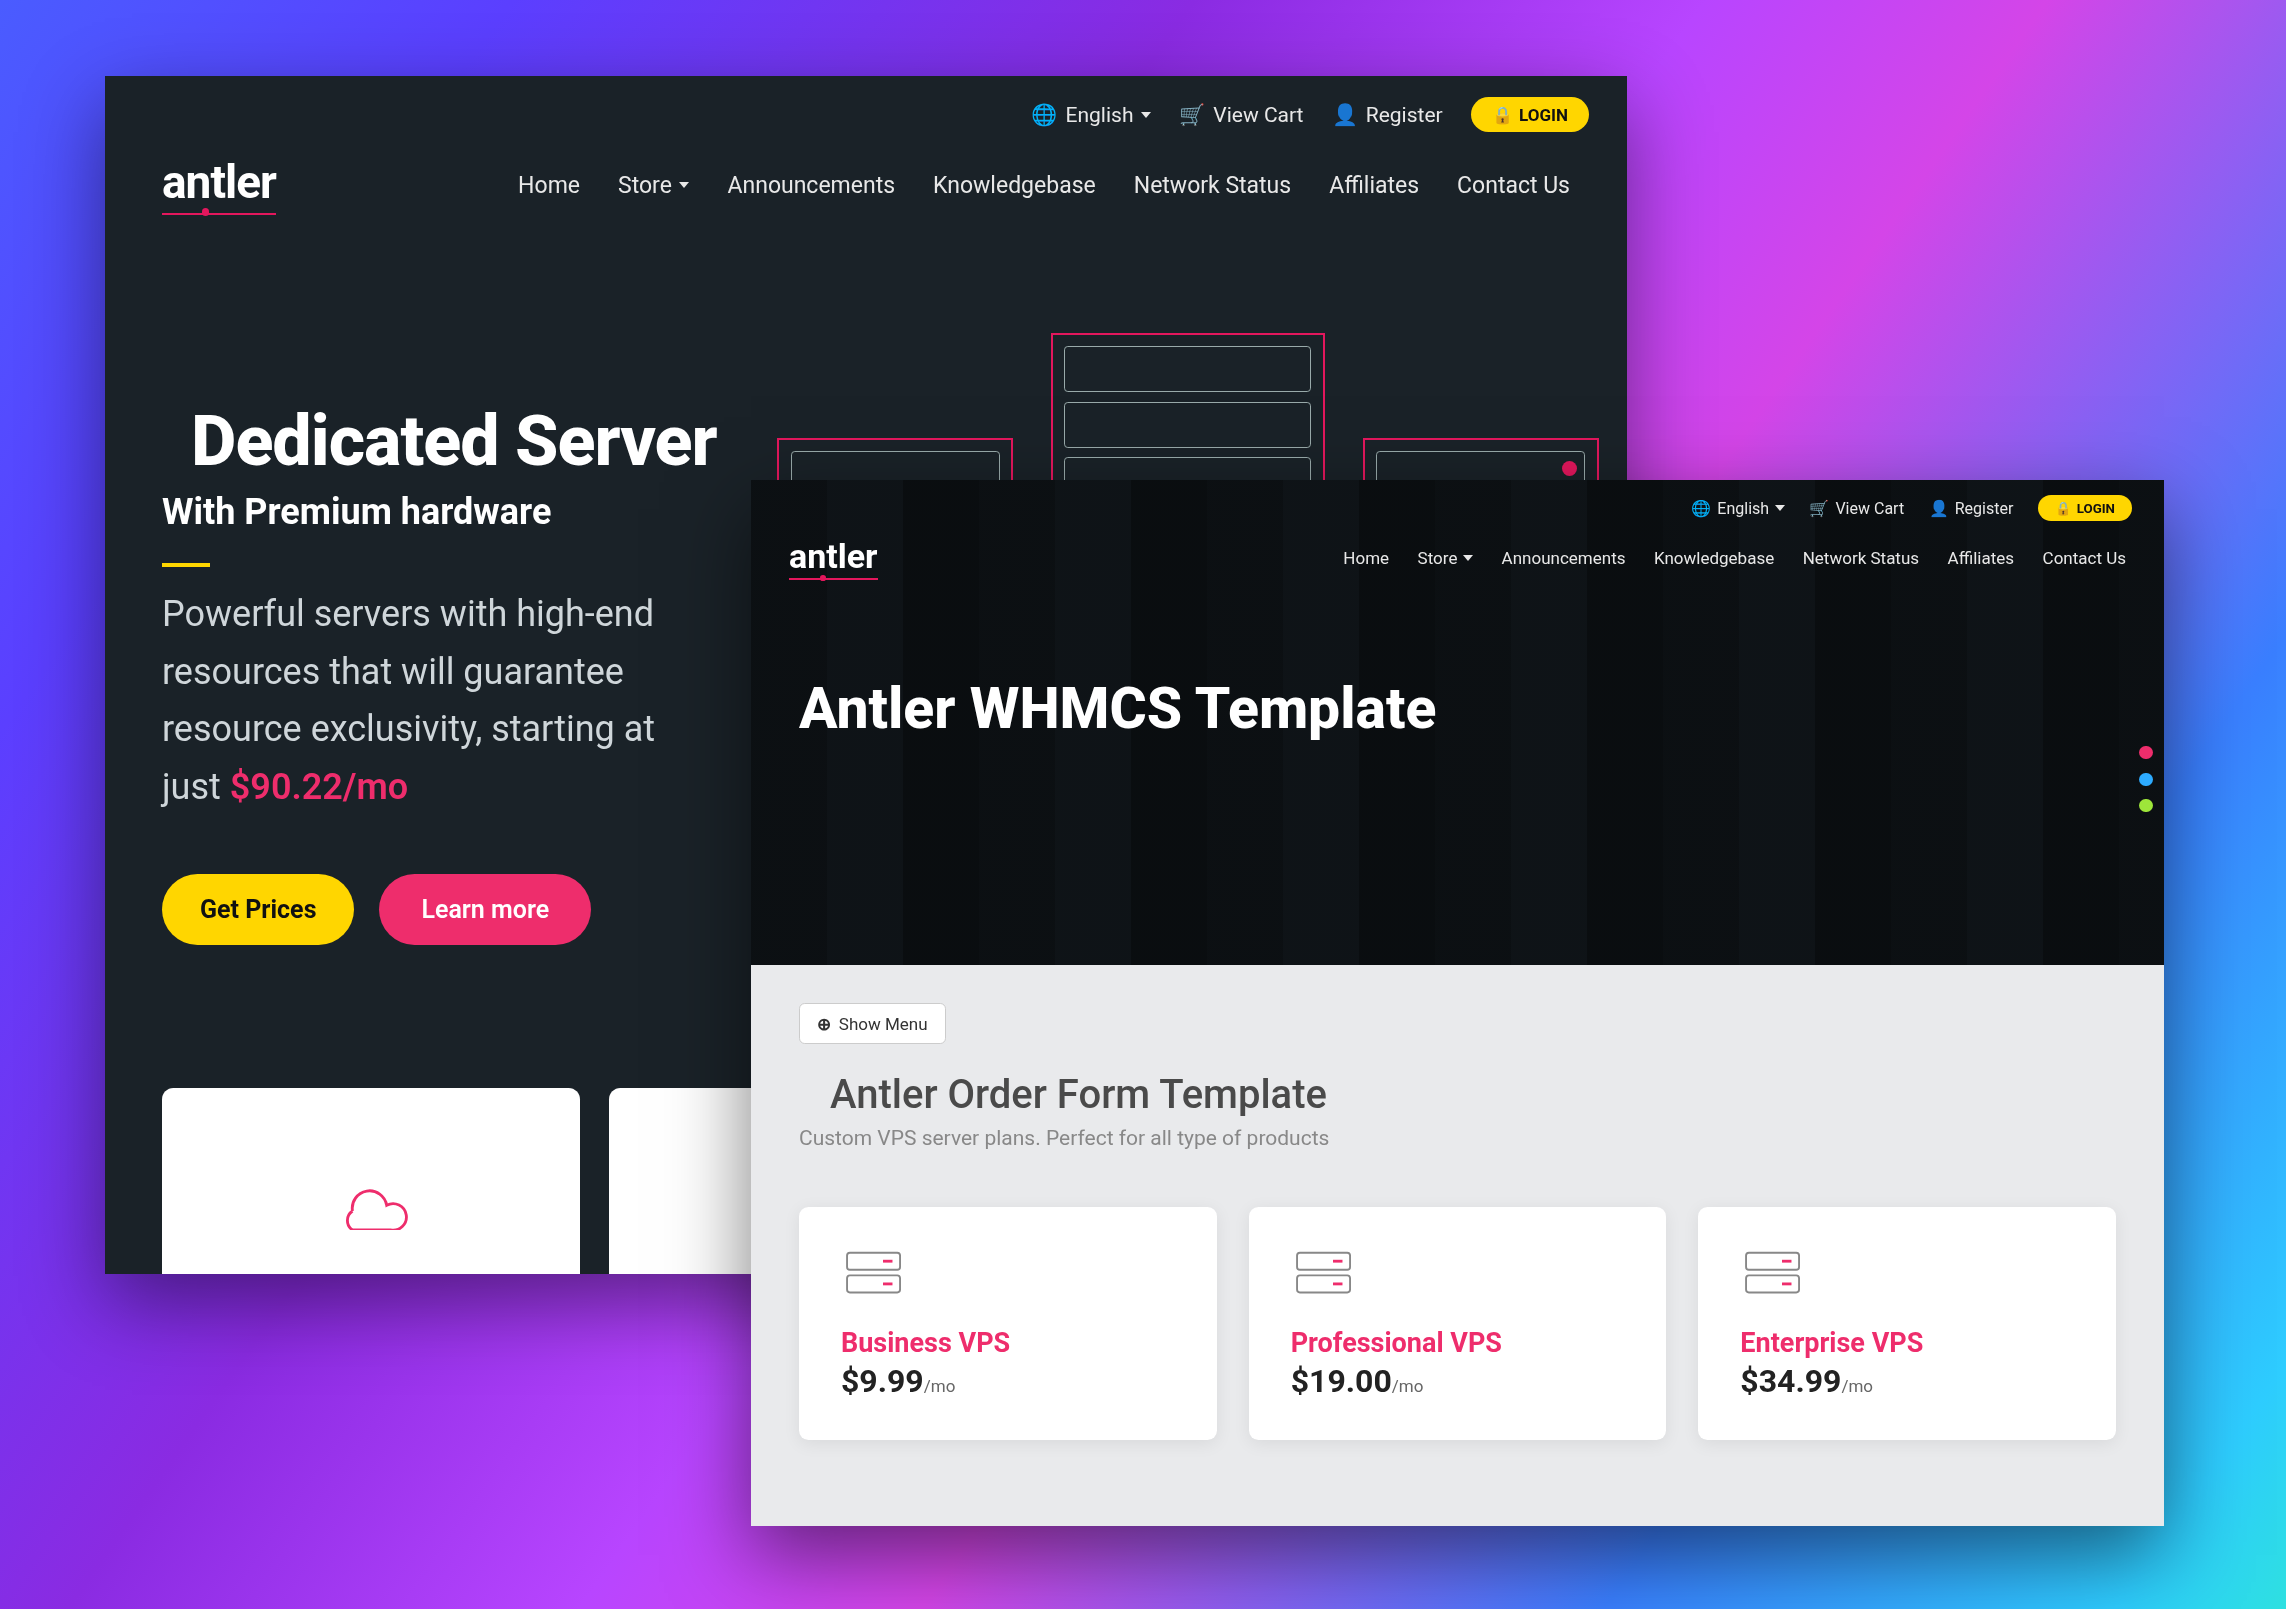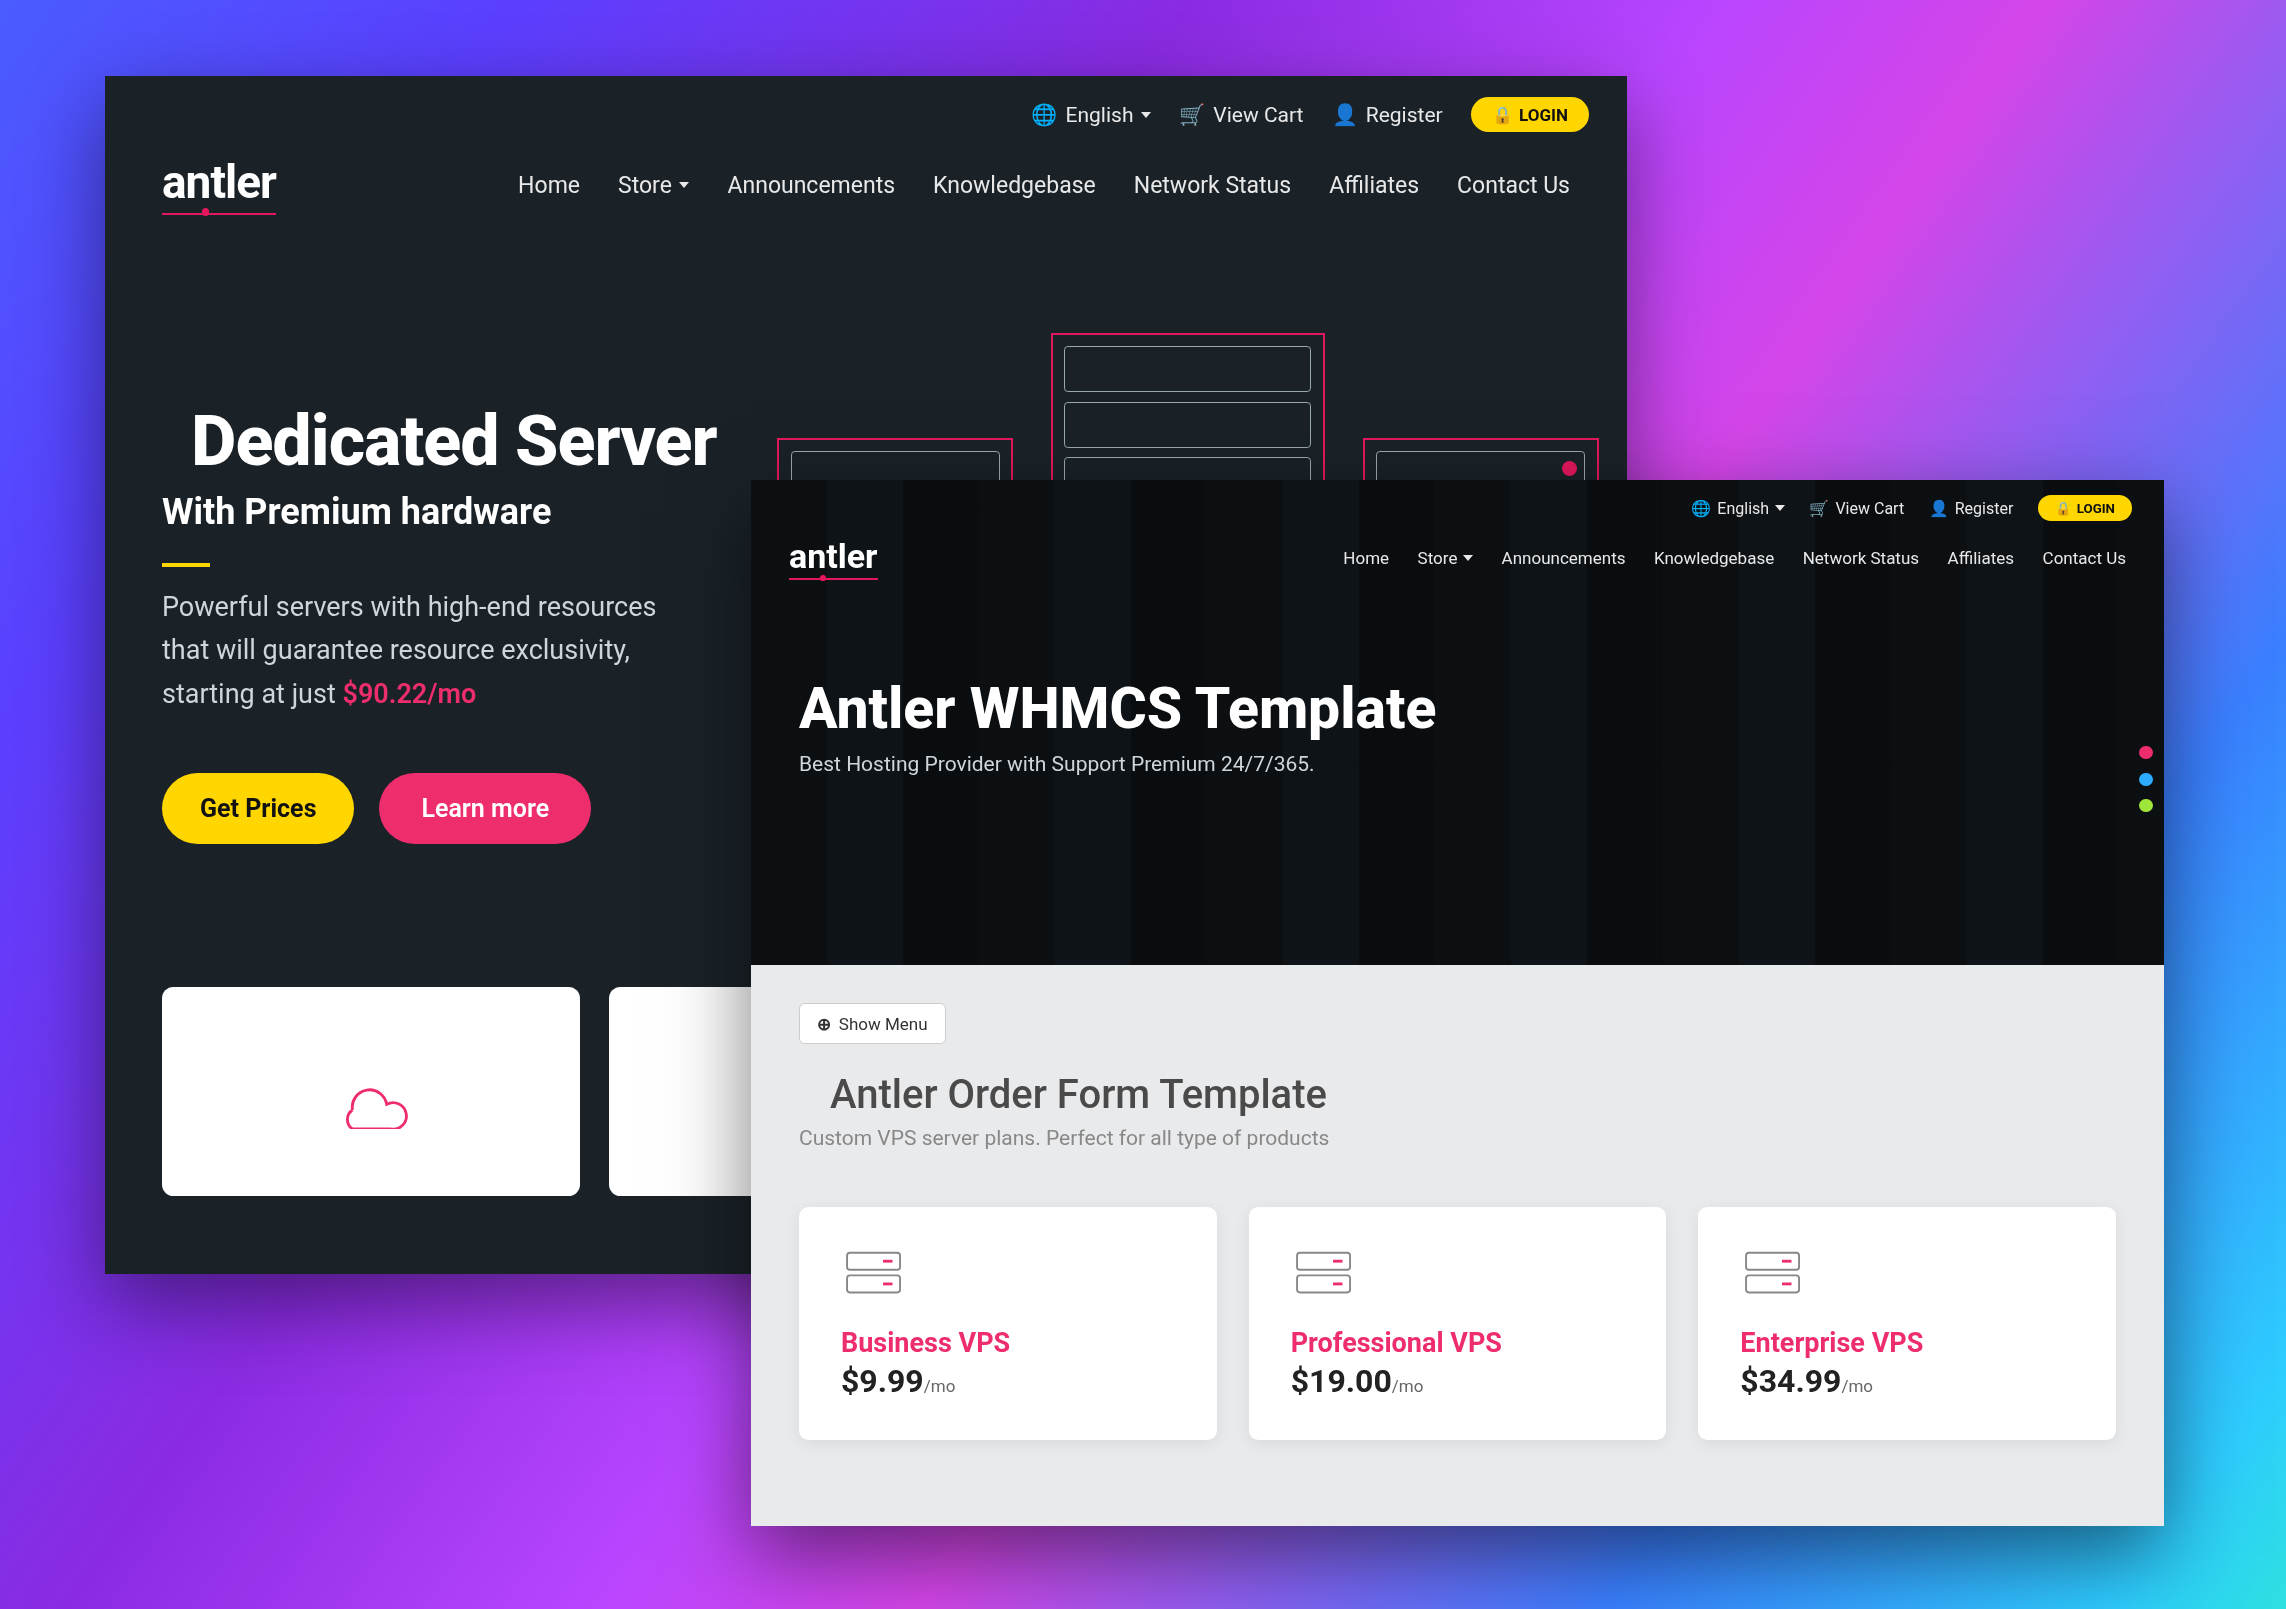--- a/index.html
+++ b/index.html
@@ -69,21 +69,21 @@
   display: flex;
   gap: 38px;
   margin-left: auto;
   font-size: 23px;
 }
 .menu a { color: #e8e8e8; cursor: pointer; display:inline-flex; align-items:center; gap:7.6px;}
 .hero { padding: 190px 57px 0; max-width: 856px; }
 .hero h1 { font-size: 70px; font-weight: 800; line-height: 1.05; letter-spacing:-1px;margin-left:29px;}
 .hero h2 { font-size: 36px; font-weight: 700; margin-top: 13px; }
 .divider { width: 48px; height: 3.8px; background: #ffd600; margin: 30px 0 19px; }
-.hero p { font-size: 27px; line-height: 1.6; color: #cfd6da; max-width: 533px; }
+.hero p { font-size: 36px; line-height: 1.6; color: #cfd6da; max-width: 533px; }
 .hero .price { color: #ee2d6c; font-weight: 600; }
 .hero-btns { display: flex; gap: 25px; margin-top: 57px; }
 .btn-yellow { background:#ffd600; color:#111; font-weight:700; font-size:25px; padding:21px 38px; border-radius:38px; cursor:pointer; }
 .btn-pink   { background:#ee2d6c; color:#fff; font-weight:600; font-size:25px; padding:21px 42px; border-radius:38px; cursor:pointer; }
 .cards-row { display:flex; gap:28.5px; padding: 143px 57px 0; }
 .card-blank { background:#fff; width:418px; height:209px; border-radius:11.4px; display:flex; align-items:center; justify-content:center; }
 .server-art { position:absolute; top:257px; right:28.5px; display:flex; gap:38px; }
 .rack { border:2.9px solid #e3175d; padding:11.4px; display:flex; flex-direction:column; gap:9.5px; }
 .rack.small{ margin-top:105px; }
 .unit { width:209px; height:34px; border:1.9px solid #9aa; border-radius:3.8px; display:flex; align-items:center; justify-content:space-between; padding:0 7.6px; }
@@ -263,21 +263,20 @@
         <a>Announcements</a>
         <a>Knowledgebase</a>
         <a>Network Status</a>
         <a>Affiliates</a>
         <a>Contact Us</a>
       </div>
     </div>
 
     <div class="front-title">
       <h1>Antler WHMCS Template</h1>
-      <p>Best Hosting Provider with Support Premium 24/7/365.</p>
     </div>
 
     <div class="side-dots">
       <span style="background:#ee2d6c"></span>
       <span style="background:#2dabff"></span>
       <span style="background:#9ee63a"></span>
     </div>
   </div>
 
   <div class="front-body">

